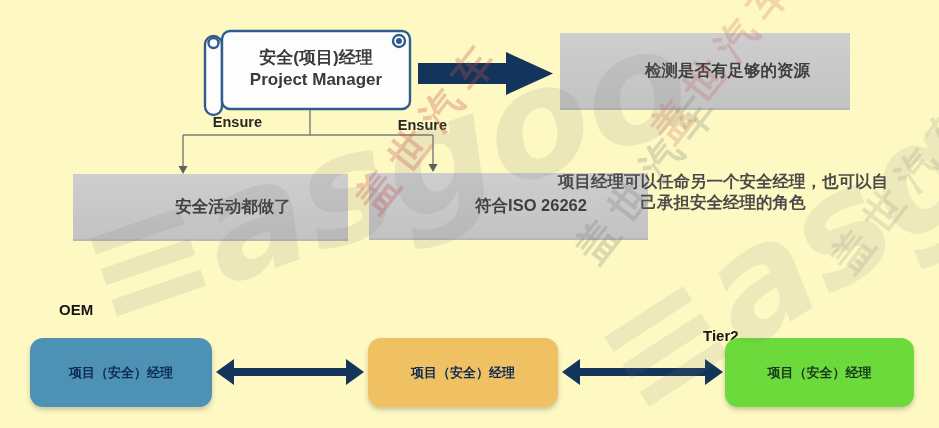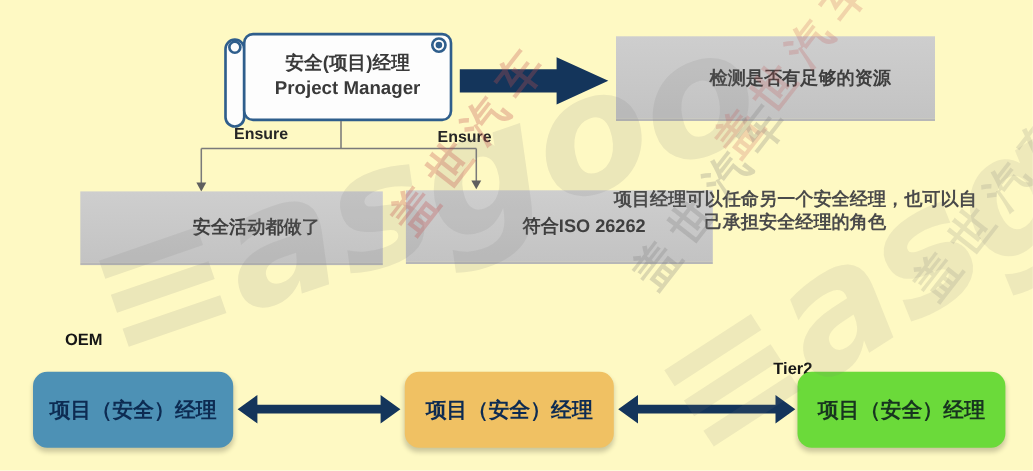--- a/index.html
+++ b/index.html
@@ -54,21 +54,21 @@
   .tier-label{
     position:absolute;width:120px;
     font-size:15px;font-weight:bold;color:#161616;
   }
   .tl-oem{left:59px;top:301px;}
   .tl-tier1{left:377px;top:303px;}
   .tl-tier2{left:703px;top:303px;margin-top:24px;}
   .cbox{
     position:absolute;top:338px;height:69px;border-radius:13px;
     display:flex;align-items:center;justify-content:center;
-    font-size:19px;font-weight:bold;
+    font-size:13px;font-weight:bold;
     box-shadow:0 3px 5px rgba(0,0,0,0.20);
   }
   .cbox-oem{left:30px;width:182px;background:#4d91b5;color:#0d2b52;}
   .cbox-tier1{left:368px;width:190px;background:#f0c163;color:#0d2b52;}
   .cbox-tier2{left:725px;width:189px;background:#6bda3a;color:#17351f;}
 </style>
 </head>
 <body>
 
 <div class="canvas">

